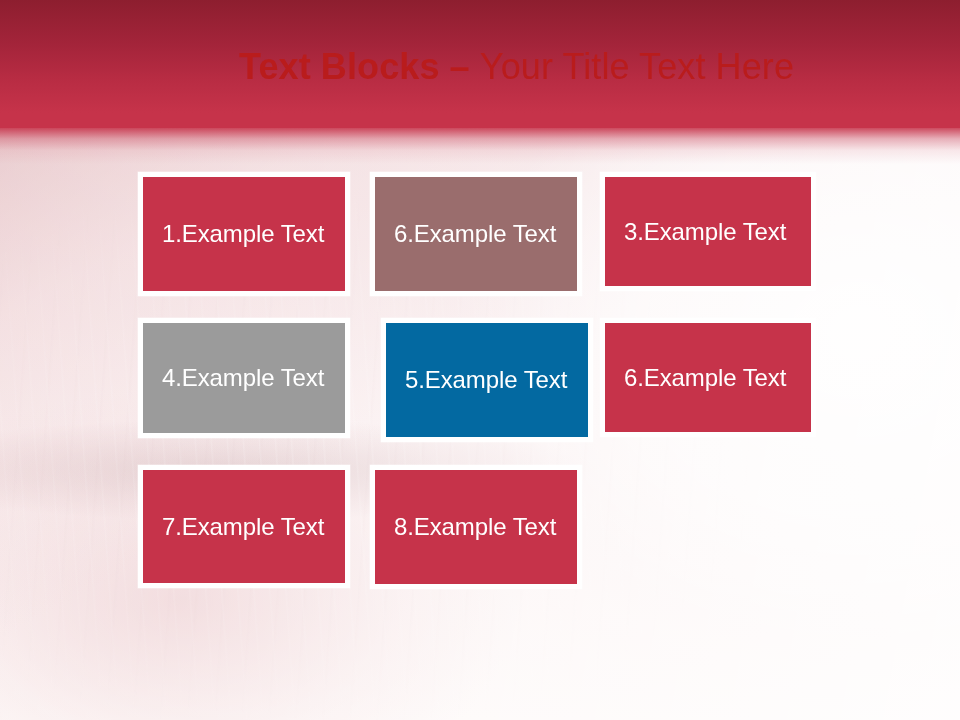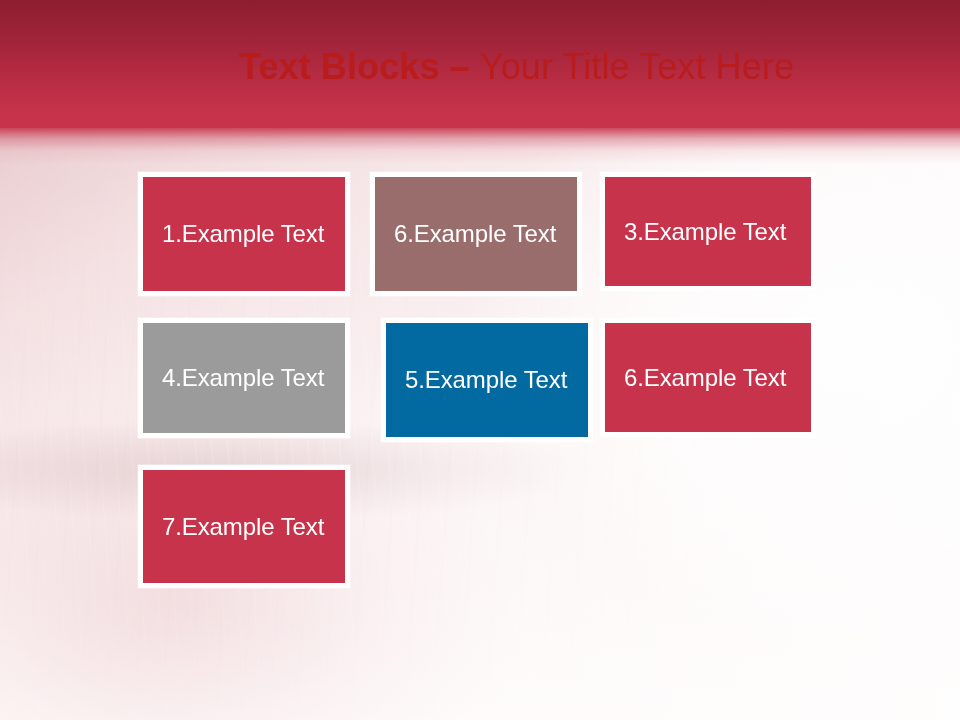--- a/index.html
+++ b/index.html
@@ -150,15 +150,18 @@
       </div>
       <div class="block" style="left: 381px; top: 318px; width: 212px; height: 124px; background: #0369a1;">
         <div class="block-label">5.Example Text</div>
       </div>
       <div class="block" style="left: 600px; top: 318px; width: 216px; height: 119px; background: rgb(198, 51, 74);">
         <div class="block-label">6.Example Text</div>
       </div>
       <div class="block" style="left: 138px; top: 465px; width: 212px; height: 123px; background: rgb(198, 51, 74);">
         <div class="block-label">7.Example Text</div>
       </div>
+      <div class="block" style="left: 370px; top: 465px; width: 212px; height: 124px; background: rgb(198, 51, 74);">
+        <div class="block-label">8.Example Text</div>
+      </div>
     </div>
 
 </div>
 
 </body></html>

